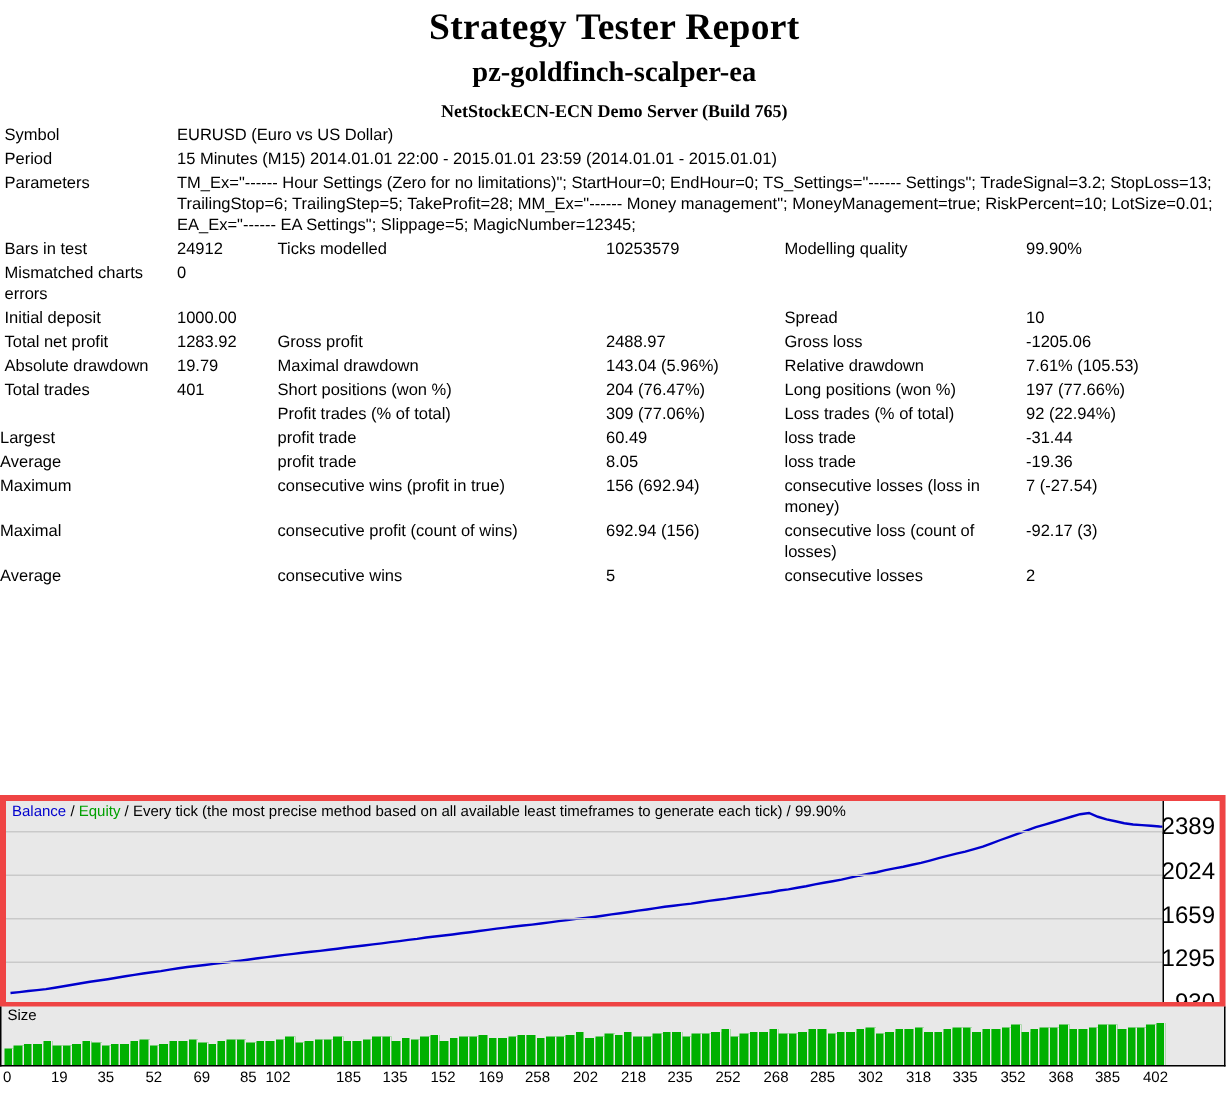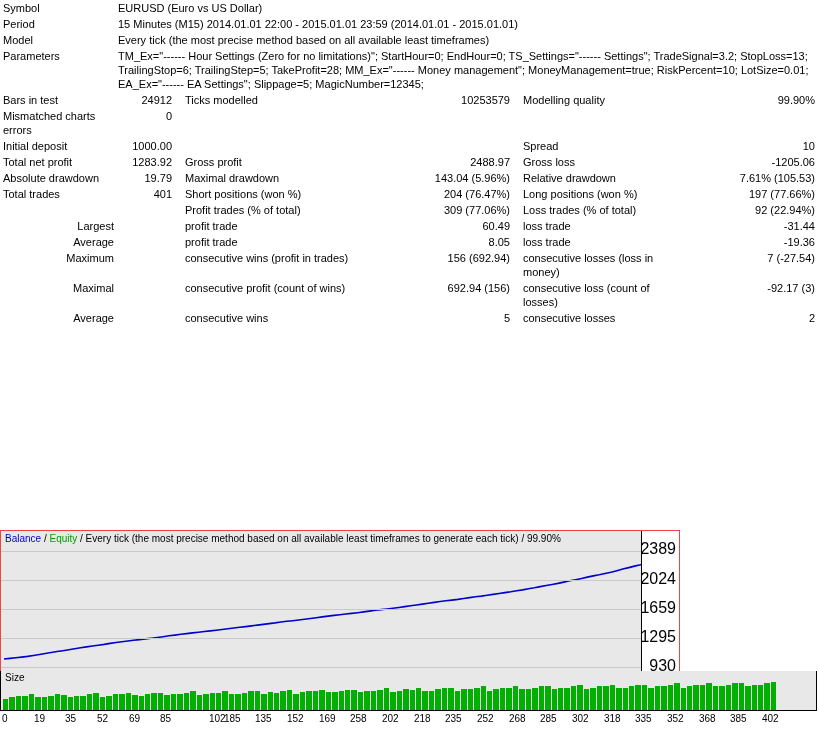--- a/index.html
+++ b/index.html
@@ -53,41 +53,41 @@
     width: 819px;
     border-collapse: collapse;
     font-size: 11px;
   }
   table.report td {
     padding: 1px 4px 1px 0;
     vertical-align: top;
     line-height: 14px;
   }
   .lbl { padding-left: 3px !important; }
-  .num { text-align: right; }
+  .num { }
   .rlabel { padding-left: 9px !important; }
 
   .params-row td { padding-top: 3px; padding-bottom: 3px; }
   .params-val { line-height: 15px; }
 
   .sp-top td { padding-top: 8px; }
   .sp-small td { padding-top: 4px; }
 
   
   .chart-wrap {
     position: absolute;
     left: 0;
     top: 530px;
     width: 819px;
   }
   .chart-box {
     position: relative;
-    width: 680px;
+    width: 817px;
     height: 142px;
-    border: 1px solid #ef4444;
+    border: 4px solid #ef4444;
     background: #e8e8e8;
     box-sizing: border-box;
     overflow: hidden;
   }
   .legend {
     position: absolute;
     left: 4px;
     top: 2px;
     font-size: 10px;
     white-space: nowrap;
@@ -175,43 +175,44 @@
     top: 2px;
     font-size: 10px;
     line-height: 12px;
   }
 </style>
 </head>
 <body>
 
 <div class="page">
 
+  <div class="header">
+    <div class="title">Strategy Tester Report</div>
+    <div class="subtitle">pz-goldfinch-scalper-ea</div>
+    <div class="server">NetStockECN-ECN Demo Server (Build 765)</div>
+  </div>
 
   <table class="report">
     <colgroup>
       <col style="width:118px">
       <col style="width:58px">
       <col style="width:228px">
       <col style="width:110px">
       <col style="width:170px">
       <col style="width:135px">
     </colgroup>
     <tbody>
       <tr class="sp-top">
         <td class="lbl">Symbol</td>
         <td colspan="5">EURUSD (Euro vs US Dollar)</td>
       </tr>
       <tr class="sp-small">
         <td class="lbl">Period</td>
         <td colspan="5">15 Minutes (M15) 2014.01.01 22:00 - 2015.01.01 23:59 (2014.01.01 - 2015.01.01)</td>
       </tr>
-      <tr class="sp-small">
-        <td class="lbl">Model</td>
-        <td colspan="5">Every tick (the most precise method based on all available least timeframes)</td>
-      </tr>
       <tr class="params-row">
         <td class="lbl">Parameters</td>
         <td colspan="5" class="params-val">TM_Ex="------ Hour Settings (Zero for no limitations)"; StartHour=0; EndHour=0; TS_Settings="------ Settings"; TradeSignal=3.2; StopLoss=13; TrailingStop=6; TrailingStep=5; TakeProfit=28; MM_Ex="------ Money management"; MoneyManagement=true; RiskPercent=10; LotSize=0.01; EA_Ex="------ EA Settings"; Slippage=5; MagicNumber=12345;</td>
       </tr>
 
       <tr class="sp-small">
         <td class="lbl">Bars in test</td>
         <td class="num">24912</td>
         <td class="rlabel">Ticks modelled</td>
         <td class="num">10253579</td>
@@ -280,21 +281,21 @@
         <td class="num">Average</td>
         <td></td>
         <td class="rlabel">profit trade</td>
         <td class="num">8.05</td>
         <td class="rlabel">loss trade</td>
         <td class="num">-19.36</td>
       </tr>
       <tr class="sp-small">
         <td class="num">Maximum</td>
         <td></td>
-        <td class="rlabel">consecutive wins (profit in trades)</td>
+        <td class="rlabel">consecutive wins (profit in true)</td>
         <td class="num">156 (692.94)</td>
         <td class="rlabel">consecutive losses (loss in money)</td>
         <td class="num">7 (-27.54)</td>
       </tr>
       <tr class="sp-small">
         <td class="num">Maximal</td>
         <td></td>
         <td class="rlabel">consecutive profit (count of wins)</td>
         <td class="num">692.94 (156)</td>
         <td class="rlabel">consecutive loss (count of losses)</td>
@@ -464,21 +465,21 @@
         </div>
     </div>
 
     <div class="xaxis" id="xaxis">
         <span style="left:2px">0</span>
         <span style="left:34px">19</span>
         <span style="left:65px">35</span>
         <span style="left:97px">52</span>
         <span style="left:129px">69</span>
         <span style="left:160px">85</span>
-        <span style="left:209px">102</span>
+        <span style="left:177px">102</span>
         <span style="left:224px">185</span>
         <span style="left:255px">135</span>
         <span style="left:287px">152</span>
         <span style="left:319px">169</span>
         <span style="left:350px">258</span>
         <span style="left:382px">202</span>
         <span style="left:414px">218</span>
         <span style="left:445px">235</span>
         <span style="left:477px">252</span>
         <span style="left:509px">268</span>

